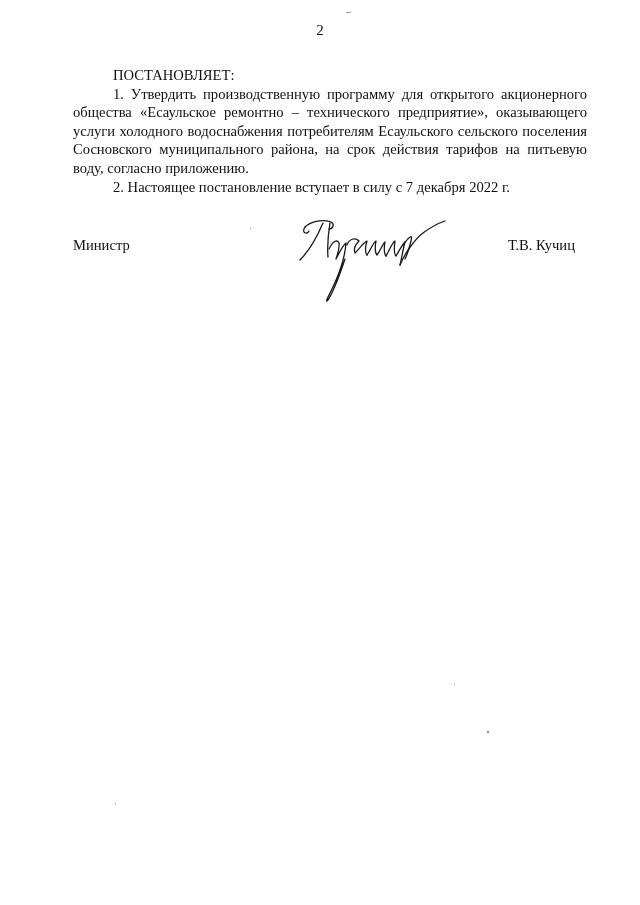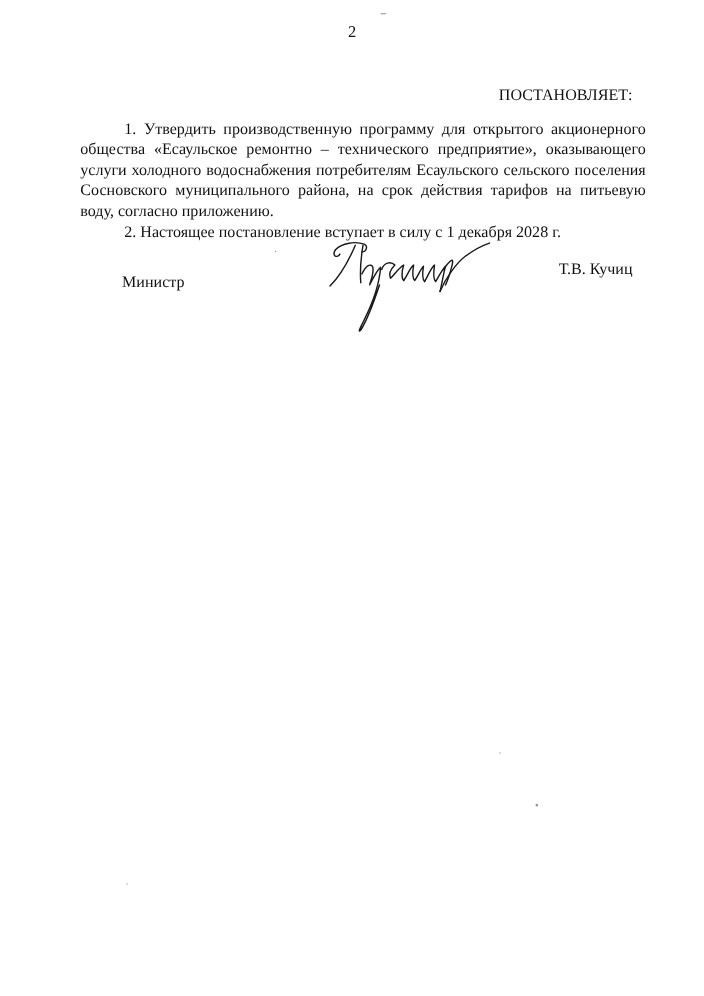--- a/index.html
+++ b/index.html
@@ -34,41 +34,39 @@
     .body-text {
       position: absolute;
       top: 66px;
       left: 73px;
       width: 514px;
       font-size: 14.6px;
       line-height: 18.6px;
     }
     .heading {
       text-indent: 40px;
-      margin: 12px;
-      text-align: right;
+      margin: 0;
     }
     .para {
       margin: 0;
       text-indent: 40px;
       text-align: justify;
     }
     .signature-row {
       position: absolute;
       top: 237px;
       left: 73px;
       width: 514px;
       height: 20px;
       font-size: 14.6px;
     }
     .position-title {
       position: absolute;
       left: 0;
-      top: 12px;
-      margin-left: 38px;
+      top: 0;
     }
     .signer-name {
       position: absolute;
       right: 12px;
       top: 0;
     }
     .signature {
       position: absolute;
       left: 283px;
       top: 215px;
@@ -85,21 +83,21 @@
 </head>
 <body>
 
 <div class="top-mark"></div>
 
 <div class="page-number">2</div>
 
 <div class="body-text">
   <p class="heading">ПОСТАНОВЛЯЕТ:</p>
   <p class="para">1. Утвердить производственную программу для открытого акционерного общества «Есаульское ремонтно – технического предприятие», оказывающего услуги холодного водоснабжения потребителям Есаульского сельского поселения Сосновского муниципального района, на срок действия тарифов на питьевую воду, согласно приложению.</p>
-  <p class="para">2. Настоящее постановление вступает в силу с 1 декабря 2028 г.</p>
+  <p class="para">2. Настоящее постановление вступает в силу с 7 декабря 2022 г.</p>
 </div>
 
 <div class="signature-row">
   <span class="position-title">Министр</span>
   <span class="signer-name">Т.В. Кучиц</span>
 </div>
 
 <svg class="signature" viewBox="0 0 165 95" xmlns="http://www.w3.org/2000/svg">
   <g fill="none" stroke="#1a1a1a" stroke-width="1.3" stroke-linecap="round" stroke-linejoin="round">
 

